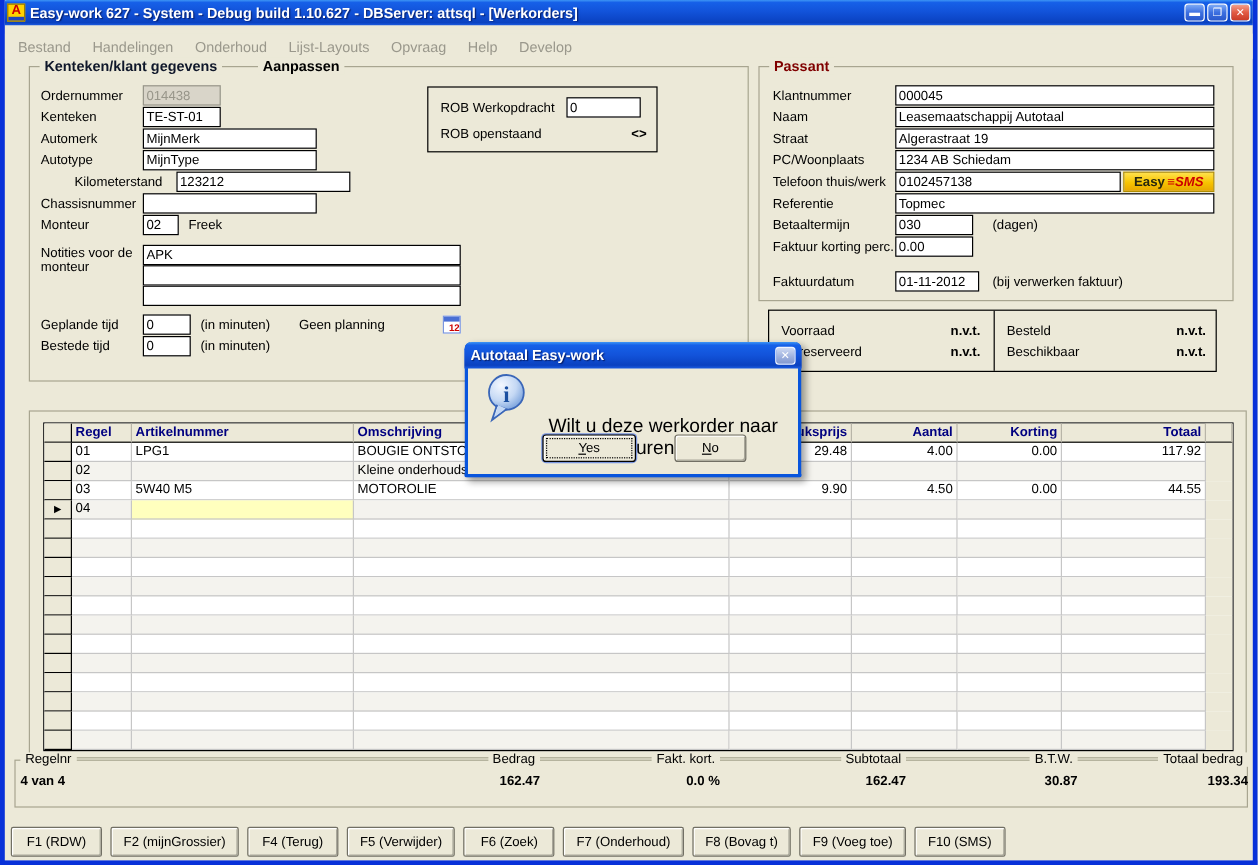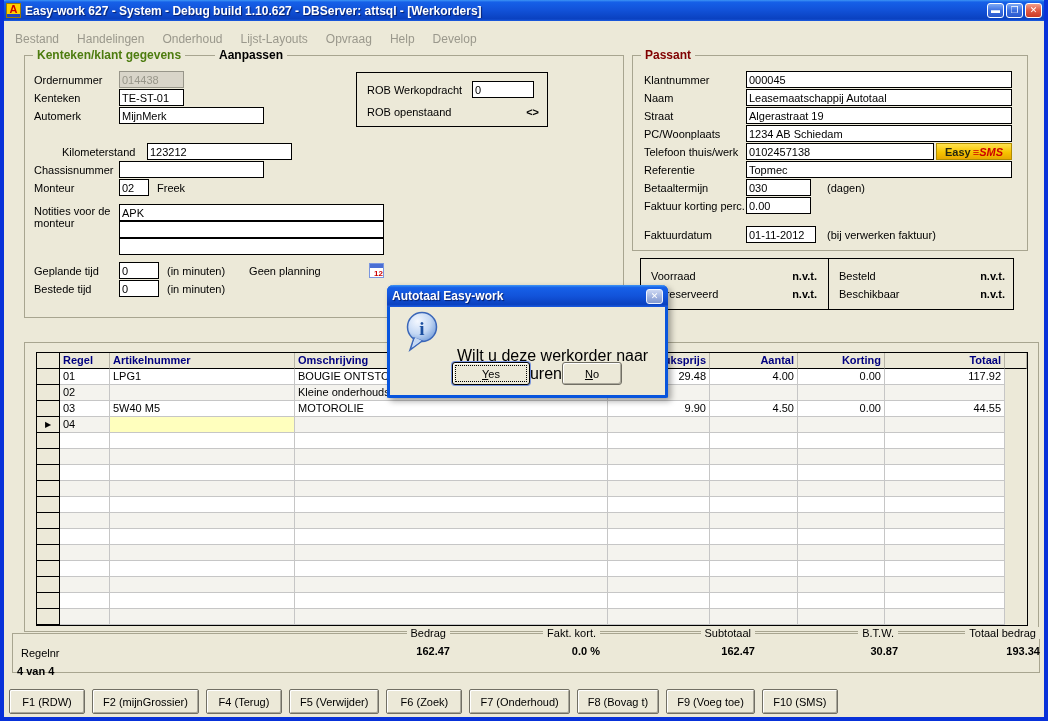--- a/index.html
+++ b/index.html
@@ -32,21 +32,21 @@
   }
   .winbtn.close { background:linear-gradient(180deg,#f2a08c 0%,#e25a43 50%,#c93a26 100%); }
   
   .menubar {
     position:absolute; left:0; top:28px; width:1040px; height:21px; background:#ece9d8;
     display:flex; align-items:center; font-size:12px; color:#9a988c; padding-left:2px;
   }
   .menu-item { padding:0 9px; }
   
   .groupbox { position:absolute; border:1px solid #a8a590; }
-  .gtitle { position:absolute; top:-8px; left:8px; background:#ece9d8; padding:0 4px; font-size:12px; font-weight:bold; color:#4d7c0f; }
+  .gtitle { position:absolute; top:-8px; left:8px; background:#ece9d8; padding:0 4px; font-size:12px; font-weight:bold; color:#0f172a; }
   .gtitle.red { color:#800000; }
   .gtitle2 { position:absolute; top:-8px; background:#ece9d8; padding:0 4px; font-size:12px; font-weight:bold; color:#000; }
   .frow { position:absolute; display:flex; align-items:center; height:17px; font-size:11px; color:#000; }
   .flabel { display:inline-block; width:85px; flex:0 0 auto; }
   .tinput {
     height:17px; border:1px solid #000; background:#fff; font-family:inherit; font-size:11px;
     padding:0 2px; color:#000;
   }
   .tinput:disabled, .tinput.dis { background:#d9d5c9; color:#98968a; border-color:#98968a; }
   .suffix { margin-left:8px; }
@@ -67,21 +67,21 @@
   .gcell.r { text-align:right; }
   .selcell { background:#ece9d8; border-right:1px solid #000; border-bottom:1px solid #000; text-align:center; font-size:8px; line-height:15px; }
   .gutcell { background:#ece9d8; border-bottom:none; border-right:none; }
   .alt { background:#f4f3ee; }
   .ycell { background:#ffffbe !important; }
   
   .sumbox { position:absolute; left:8px; top:633px; width:1028px; height:40px; border:1px solid #a8a590; }
   .sumitem { position:absolute; top:-7px; width:150px; text-align:right; font-size:11px; }
   .sumitem .slabel { display:inline-block; background:#ece9d8; padding:0 4px; }
   .sumitem .sval { display:block; margin-top:6px; font-weight:bold; }
-  .sumitem.left { text-align:left;margin-top:20px; }
+  .sumitem.left { text-align:left; }
   
   .fkeybar { position:absolute; left:5px; top:689px; display:flex; gap:7px; }
   .fkey {
     min-width:76px; height:25px; padding:0 10px; font-size:11px; font-family:inherit;
     background:#ece9d8; border:1px solid #716f64; border-radius:2px;
     box-shadow:inset 1px 1px 0 #fff, inset -1px -1px 0 #a9a79a;
   }
   
   .smsbtn {
     position:absolute; width:76px; height:17px; border:1px solid #b08d00;
@@ -156,20 +156,24 @@
     <span class="flabel">Ordernummer</span>
     <input class="tinput dis" style="width: 65px;" readonly="" value="014438">
   </div>
   <div class="frow" style="left:30px;top:89px;">
     <span class="flabel">Kenteken</span>
     <input class="tinput" style="width: 65px;" value="TE-ST-01">
   </div>
   <div class="frow" style="left:30px;top:107px;">
     <span class="flabel">Automerk</span>
     <input class="tinput" style="width: 145px;" value="MijnMerk">
+  </div>
+  <div class="frow" style="left:30px;top:125px;">
+    <span class="flabel">Autotype</span>
+    <input class="tinput" style="width: 145px;" value="MijnType">
   </div>
   <div class="frow" style="left:30px;top:143px;padding-left:28px;">
     <span class="flabel">Kilometerstand</span>
     <input class="tinput" style="width: 145px;" value="123212">
   </div>
   <div class="frow" style="left:30px;top:161px;">
     <span class="flabel">Chassisnummer</span>
     <input class="tinput" style="width: 145px;" value="">
   </div>
   <div class="frow" style="left:30px;top:179px;">

